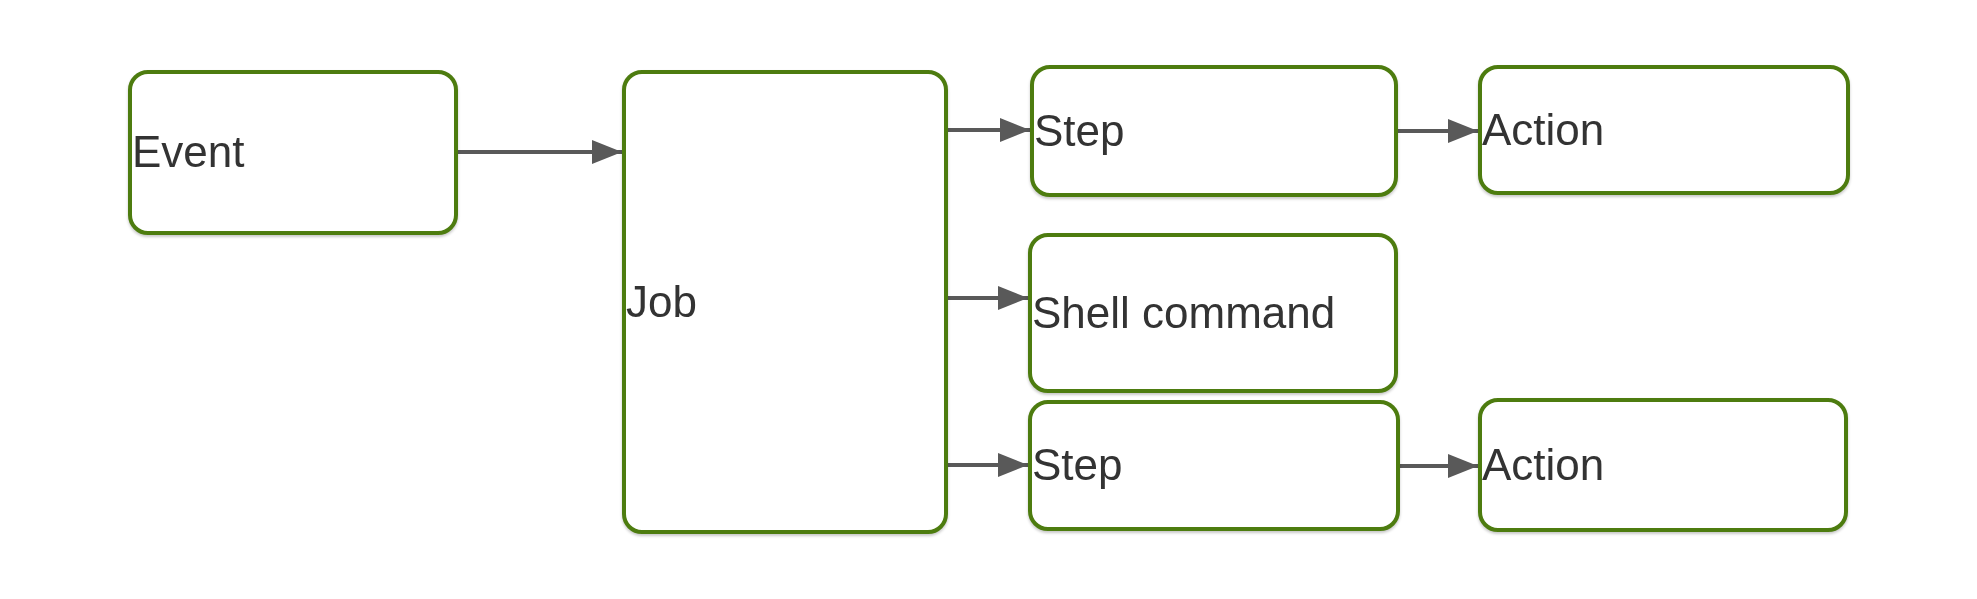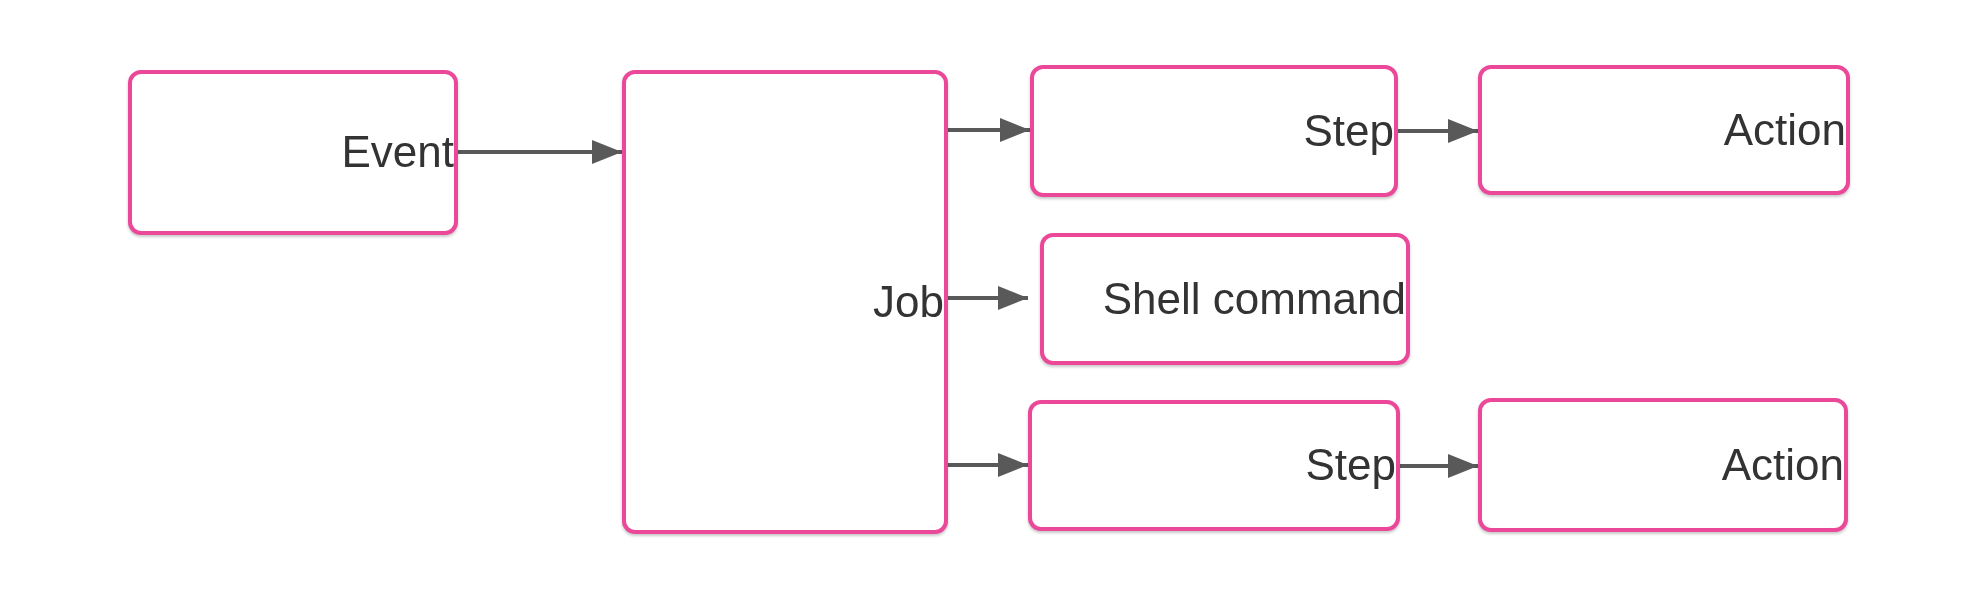--- a/index.html
+++ b/index.html
@@ -20,38 +20,38 @@
     left: 0;
     top: 0;
     width: 1977px;
     height: 599px;
     pointer-events: none;
   }
   .node {
     position: absolute;
     box-sizing: border-box;
     background: #ffffff;
-    border: 4px solid #ec4899;
-    border-radius: 13px;
+    border: 4px solid #4d7c0f;
+    border-radius: 20px;
     display: flex;
     align-items: center;
-    justify-content: flex-end;
+    justify-content: flex-start;
     box-shadow: 0 2px 3px rgba(0,0,0,0.22);
   }
   .node-label {
     font-size: 44px;
     color: #333333;
     white-space: nowrap;
     line-height: 1.2;
   }
   .node-event        { left: 128px;  top: 70px;  width: 330px; height: 165px; }
   .node-job          { left: 622px;  top: 70px;  width: 326px; height: 464px; }
   .node-step-top     { left: 1030px; top: 65px;  width: 368px; height: 132px; }
   .node-action-top   { left: 1478px; top: 65px;  width: 372px; height: 130px; }
-  .node-shell        { left: 1028px; top: 233px; width: 370px; height: 132px; margin-left: 12px; }
+  .node-shell        { left: 1028px; top: 233px; width: 370px; height: 160px; }
   .node-step-bottom  { left: 1028px; top: 400px; width: 372px; height: 131px; }
   .node-action-bottom{ left: 1478px; top: 398px; width: 370px; height: 134px; }
 </style>
 </head>
 <body>
 
 <div class="canvas">
 
   <svg class="connector-layer" width="1977" height="599" viewBox="0 0 1977 599" xmlns="http://www.w3.org/2000/svg">
     <defs>

